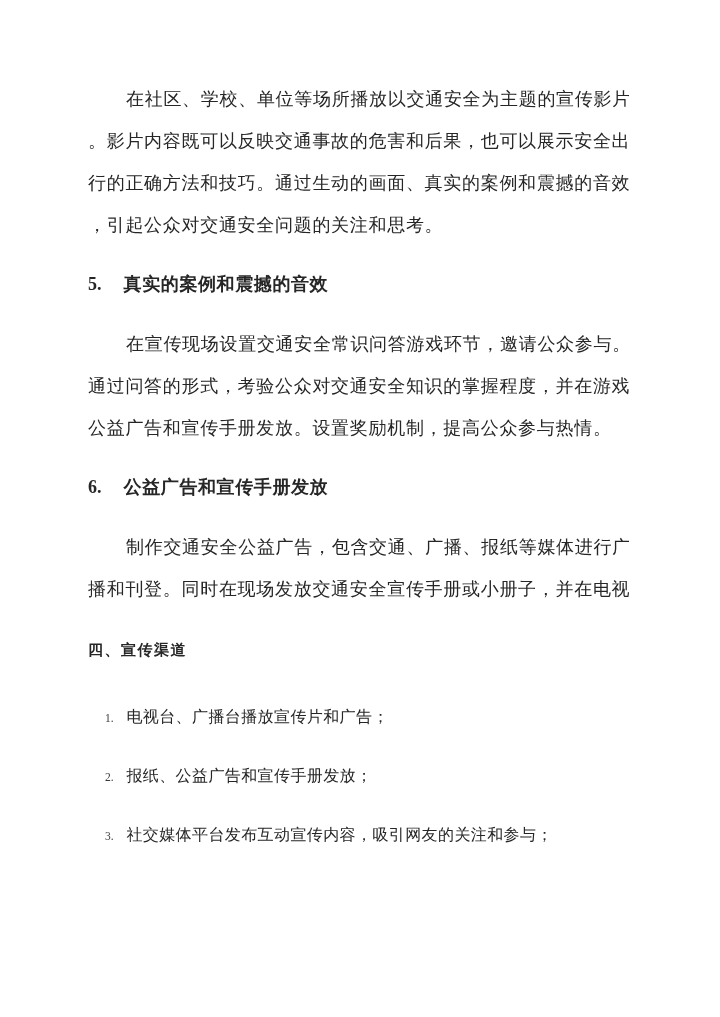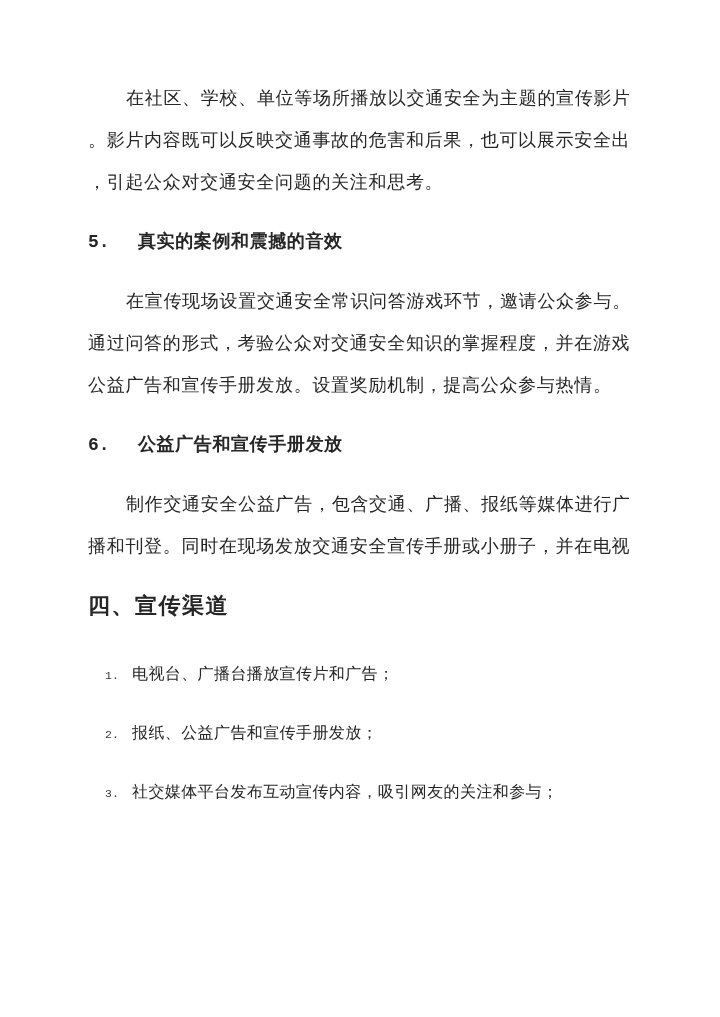--- a/index.html
+++ b/index.html
@@ -7,21 +7,21 @@
     padding: 0;
     background: #ffffff;
   }
   .page {
     position: relative;
     width: 629px;
     height: 1017px;
     box-sizing: border-box;
     padding: 78px 88px 0 88px;
     background: #ffffff;
-    font-family: Liberation Mono, monospace;
+    font-family: Liberation Serif, serif;
     color: #262626;
     overflow: hidden;
   }
   .para {
     margin: 0;
   }
   .bline {
     font-size: 18px;
     line-height: 42px;
     letter-spacing: 0.7px;
@@ -43,21 +43,21 @@
     display: inline-block;
     min-width: 13px;
     margin-right: 17px;
     letter-spacing: 0;
   }
   .para-after-h {
     margin-top: 18px;
   }
   .h-chapter {
     margin: 16px 0 0 0;
-    font-size: 22px;
+    font-size: 15px;
     font-weight: bold;
     line-height: 48px;
     letter-spacing: 1.5px;
     white-space: nowrap;
   }
   .channel-list {
     margin: 22px 0 0 0;
     padding: 0;
     list-style: none;
   }
@@ -78,20 +78,21 @@
   }
 </style>
 </head>
 <body>
 
 <main class="page">
 
   <section class="para">
     <div class="bline indent">在社区、学校、单位等场所播放以交通安全为主题的宣传影片</div>
     <div class="bline">。影片内容既可以反映交通事故的危害和后果，也可以展示安全出</div>
+    <div class="bline">行的正确方法和技巧。通过生动的画面、真实的案例和震撼的音效</div>
     <div class="bline">，引起公众对交通安全问题的关注和思考。</div>
   </section>
 
   <h2 class="h-sub">
     <span class="hnum">5.</span>
     <span>真实的案例和震撼的音效</span>
   </h2>
 
   <section class="para para-after-h">
     <div class="bline indent">在宣传现场设置交通安全常识问答游戏环节，邀请公众参与。</div>

